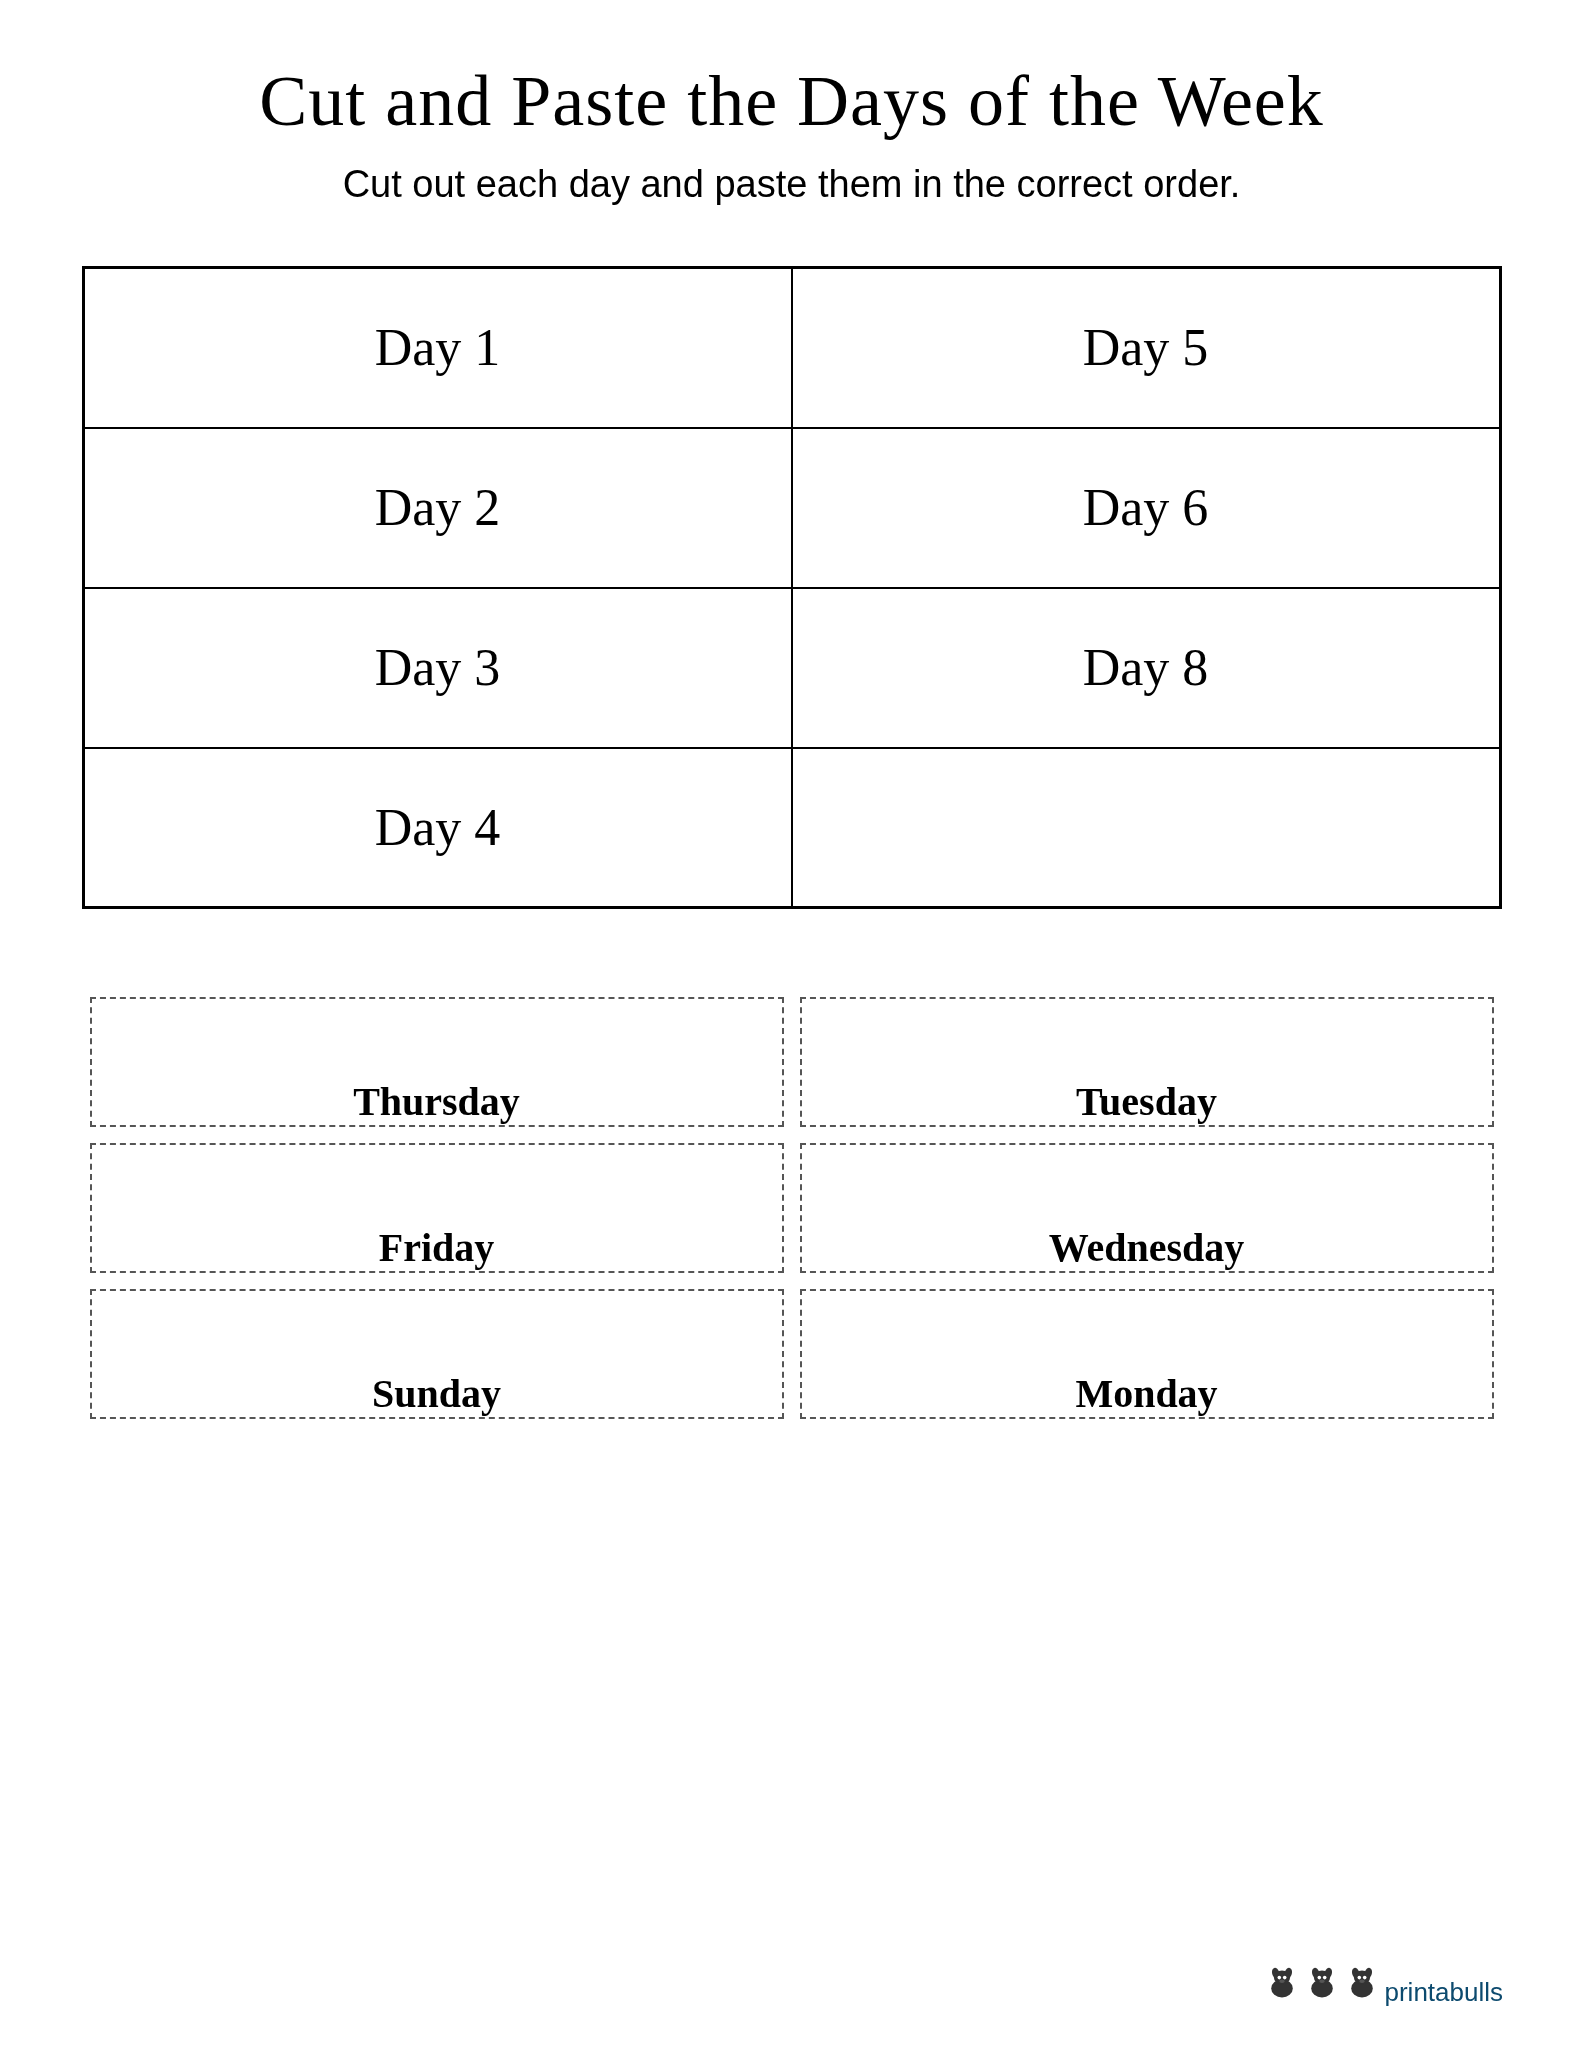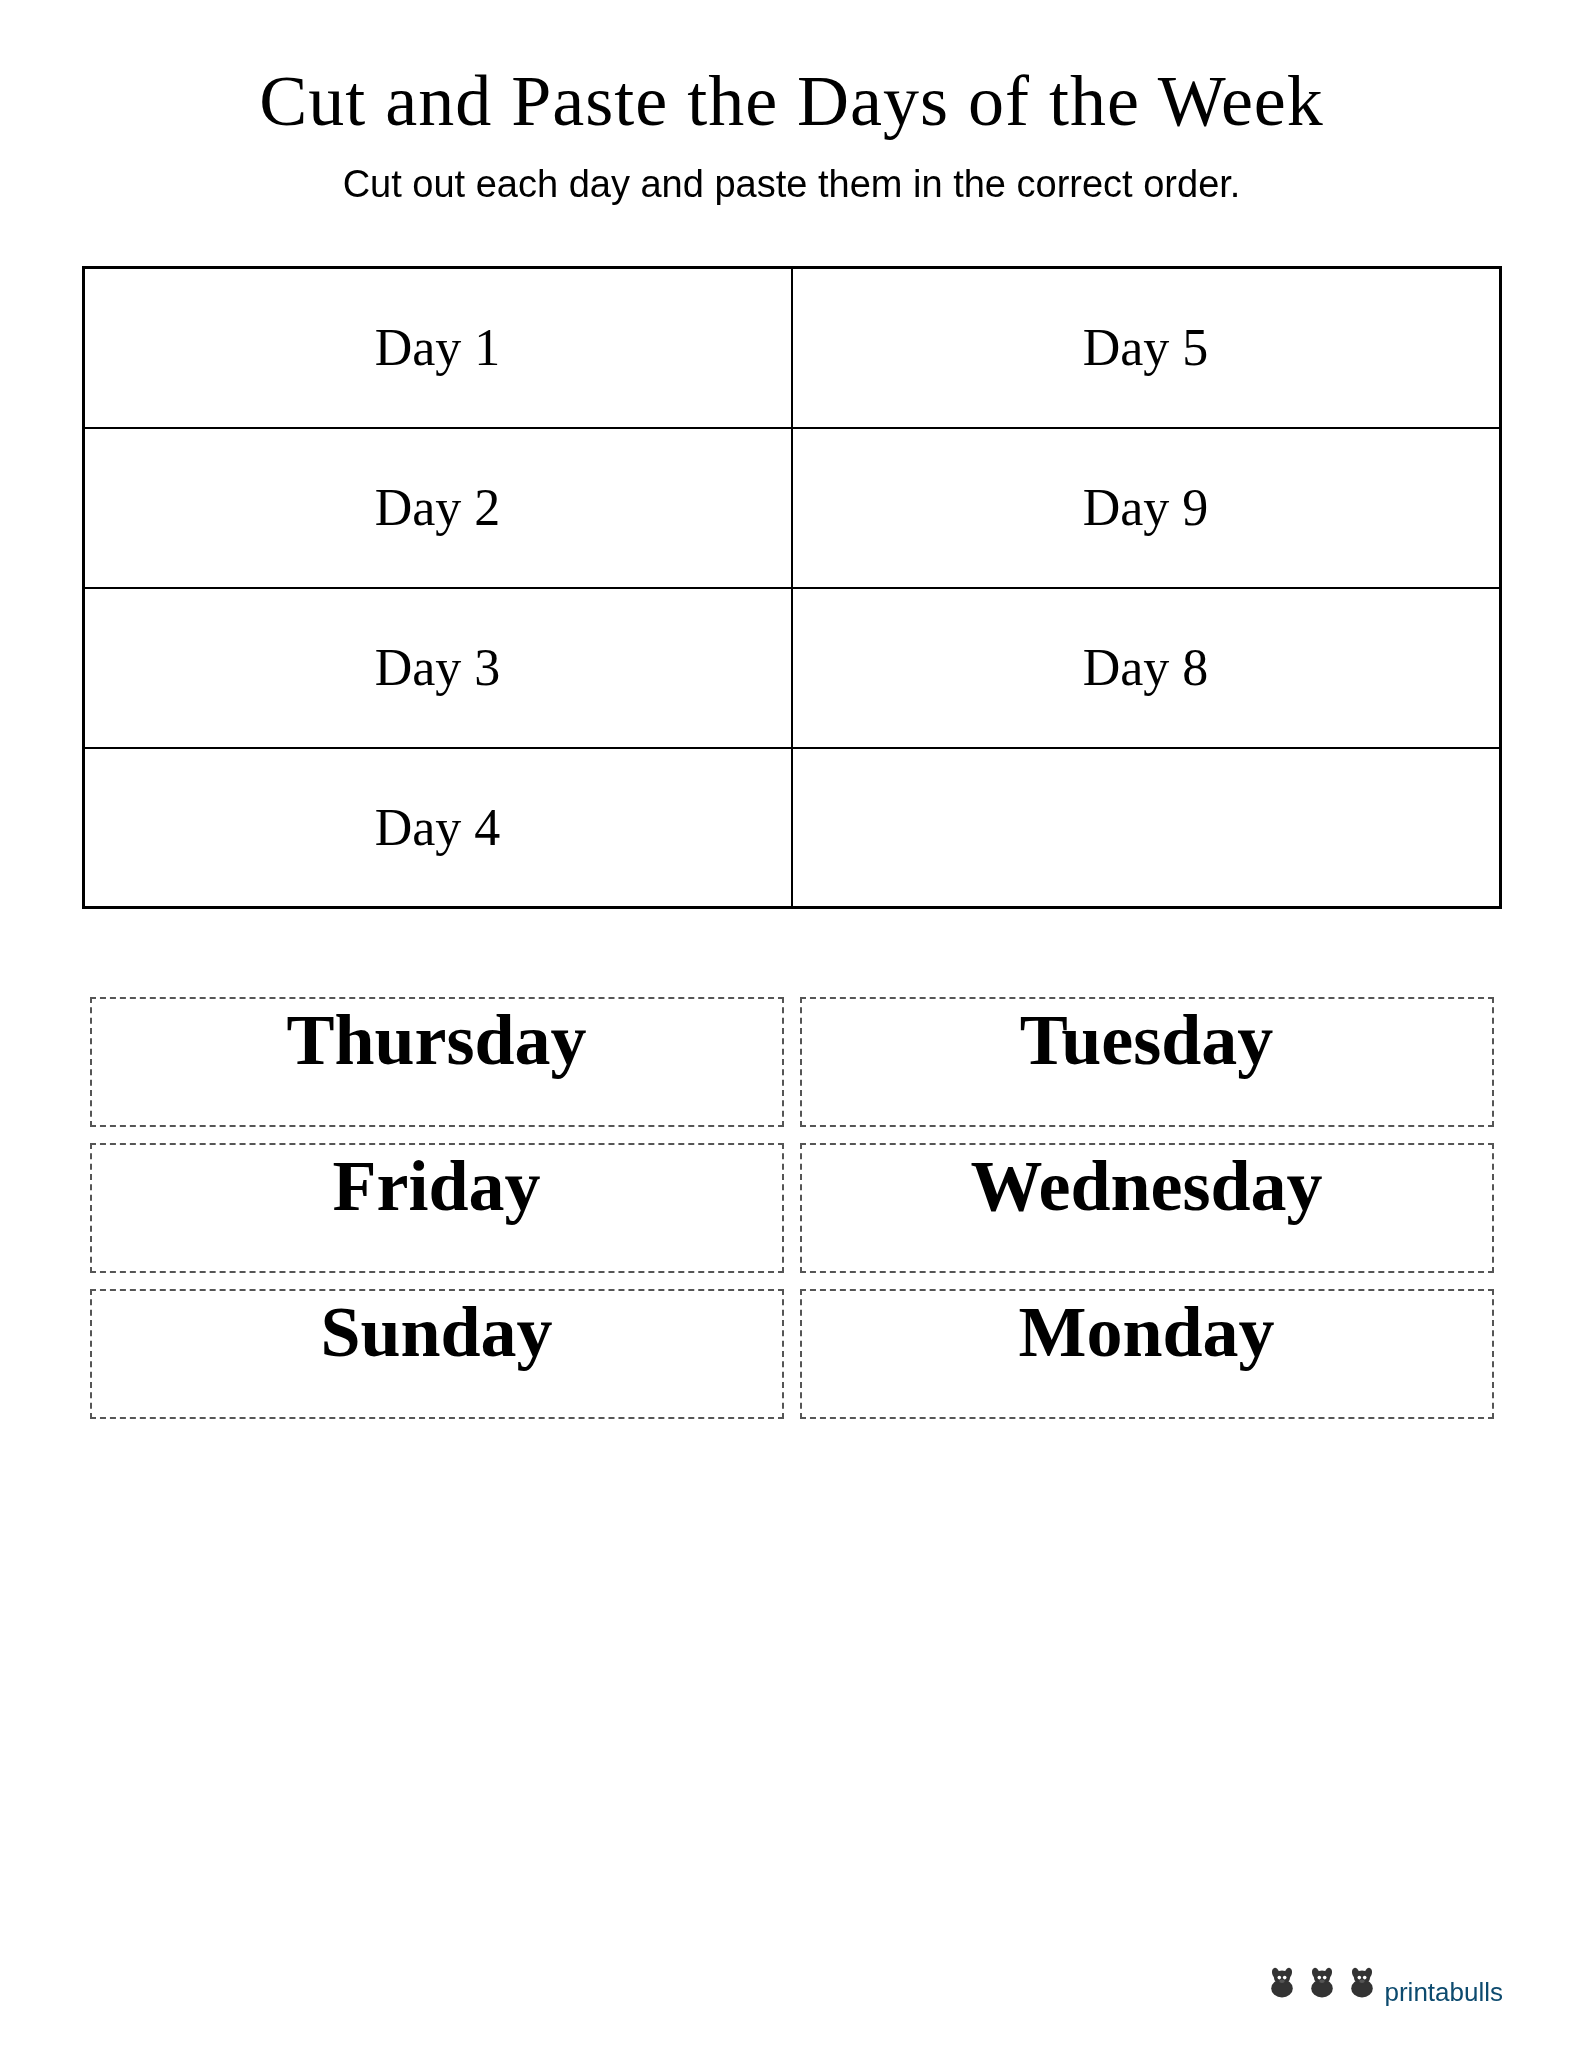--- a/index.html
+++ b/index.html
@@ -64,23 +64,23 @@
       display: grid;
       grid-template-columns: 1fr 1fr;
       gap: 0;
     }
 
     .cut-card {
       border: 2px dashed #555;
       margin: 8px;
       height: 130px;
       display: flex;
-      align-items: flex-start;
+      align-items: flex-end;
       justify-content: center;
-      font-size: 72px;
+      font-size: 40px;
       font-weight: bold;
       font-family: 'Comic Sans MS', 'Chalkboard SE', cursive;
     }
 
     .logo-area {
       position: absolute;
       bottom: 40px;
       right: 80px;
       text-align: center;
     }
@@ -109,21 +109,21 @@
 <p class="subtitle">Cut out each day and paste them in the correct order.</p>
 
 <table class="paste-grid">
   <tbody>
     <tr>
       <td><span>Day 1</span></td>
       <td><span>Day 5</span></td>
     </tr>
     <tr>
       <td><span>Day 2</span></td>
-      <td><span>Day 9</span></td>
+      <td><span>Day 6</span></td>
     </tr>
     <tr>
       <td><span>Day 3</span></td>
       <td><span>Day 8</span></td>
     </tr>
     <tr>
       <td><span>Day 4</span></td>
       <td class="empty"></td>
     </tr>
   </tbody>

